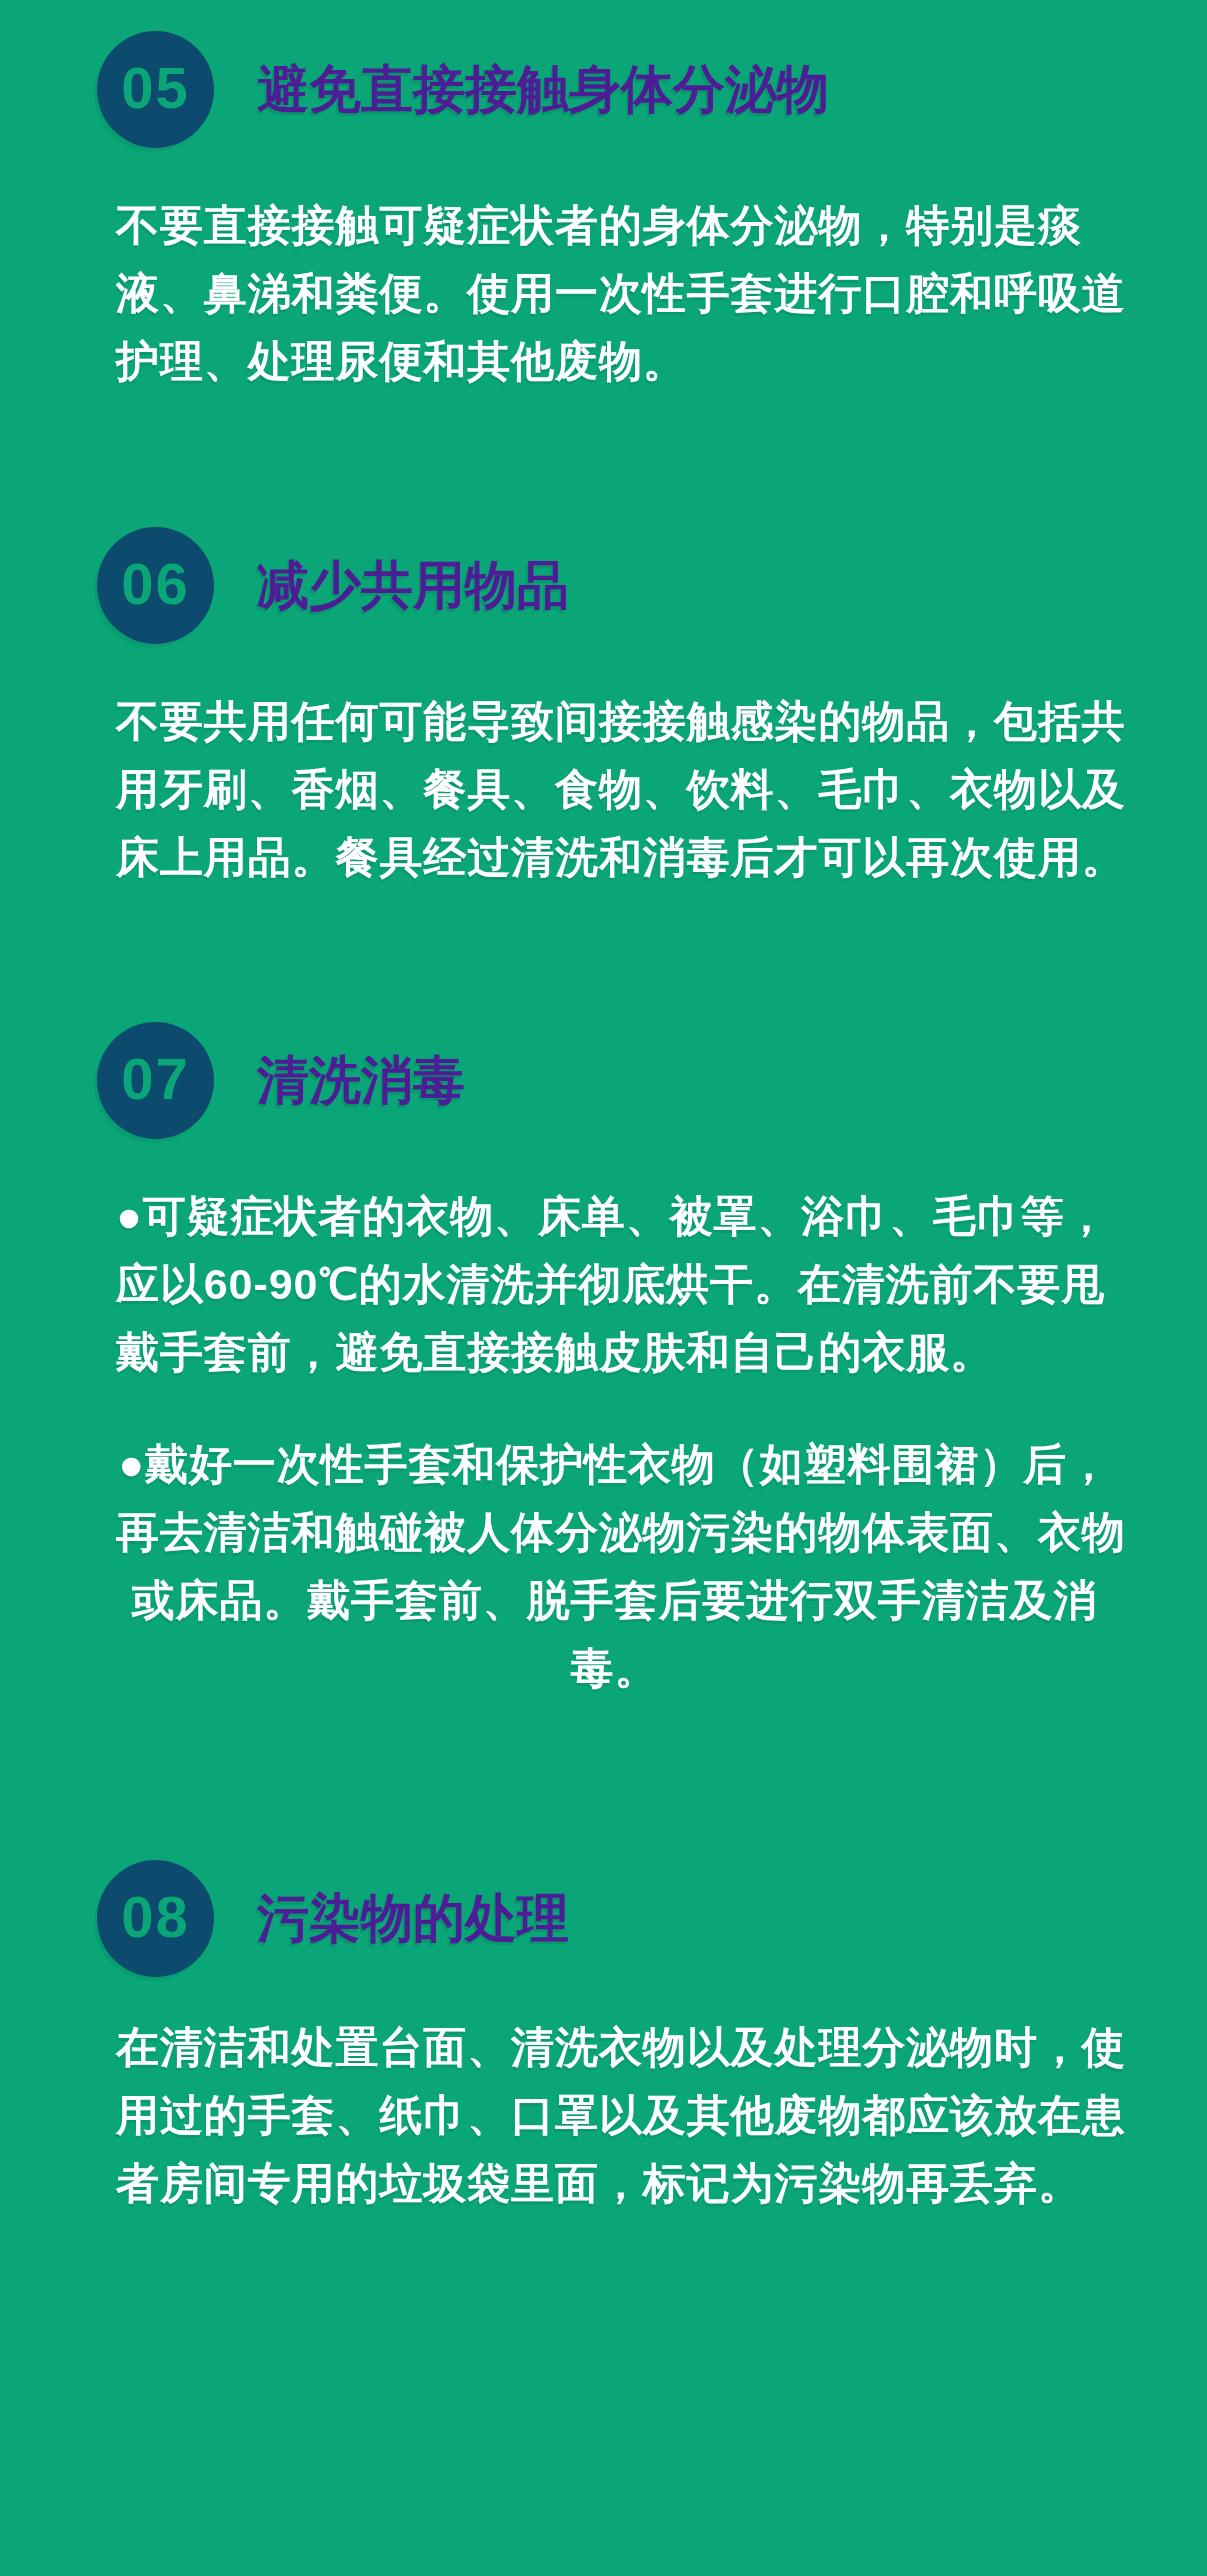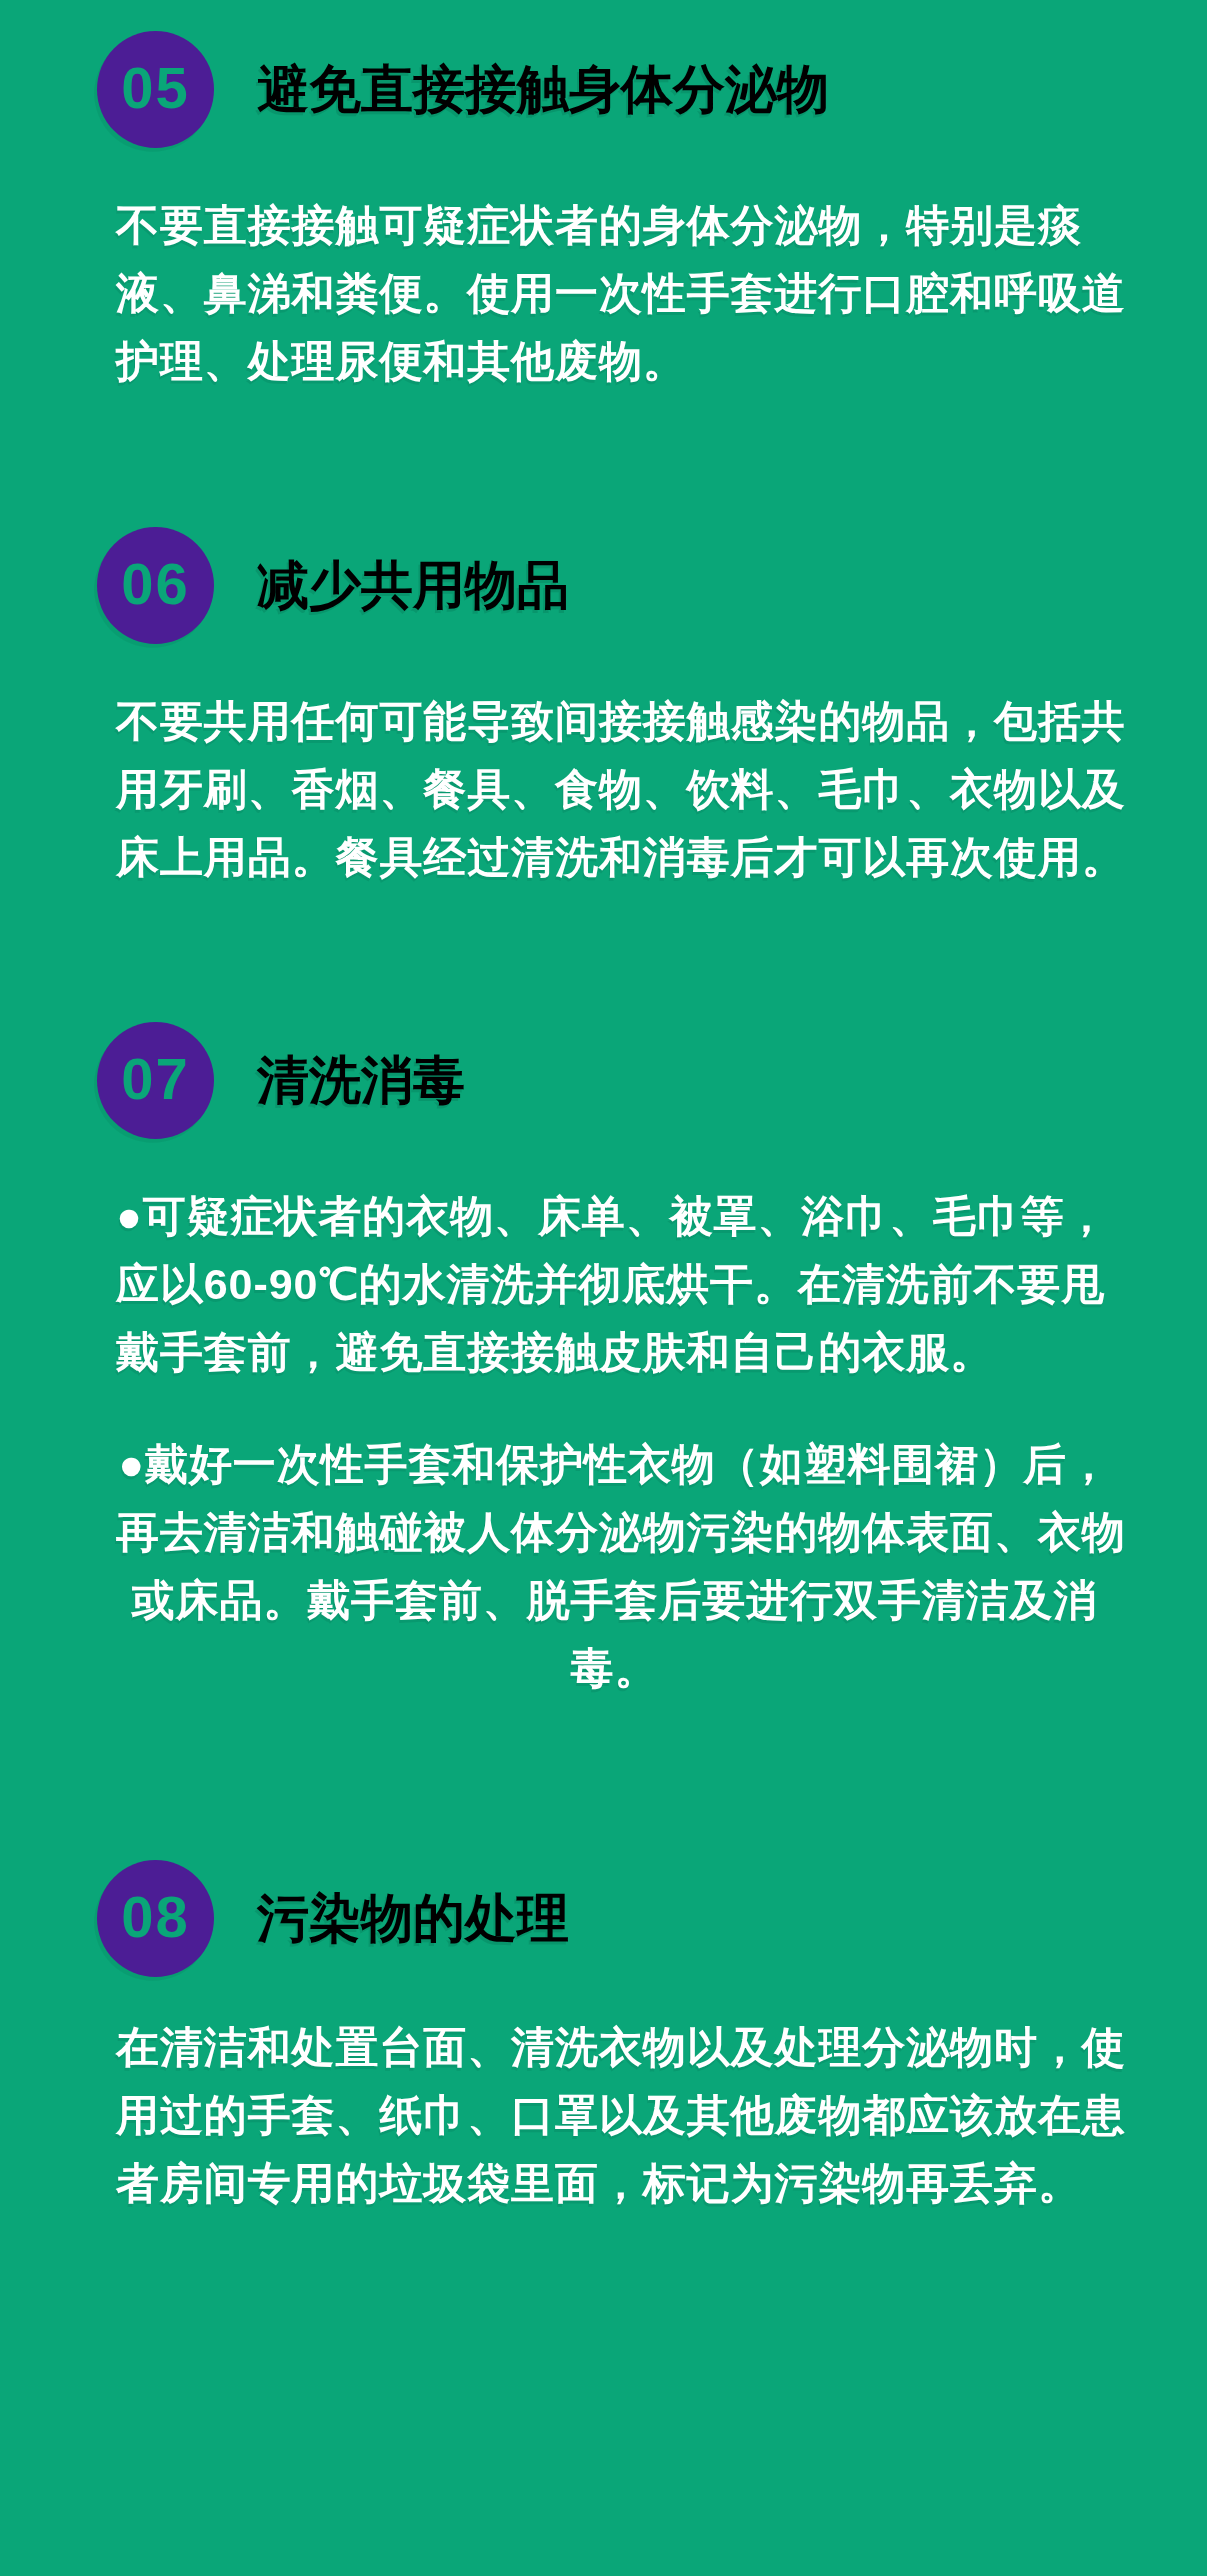--- a/index.html
+++ b/index.html
@@ -24,36 +24,36 @@
   .sec-header {
     display: flex;
     align-items: center;
     margin-left: -19px; 
   }
   .badge {
     flex: 0 0 auto;
     width: 117px;
     height: 117px;
     border-radius: 50%;
-    background: #4c1d95;
+    background: #0c4a6e;
     display: flex;
     align-items: center;
     justify-content: center;
     box-shadow: -2.8px 3.8px 0 rgba(0, 77, 56, 0.10);
   }
   .badge-num {
     color: #0aa678;
     font-size: 58px;
     font-weight: 700;
     letter-spacing: 1.9px;
     transform: translateY(-1.9px);
   }
   .sec-title {
     margin: 0 0 0 43px;
-    color: #000000;
+    color: #4c1d95;
     font-size: 52px;
     font-weight: 700;
     letter-spacing: 0px;
     line-height: 1.1;
     text-shadow: -1.9px 2.8px 0 rgba(0, 77, 56, 0.18);
     white-space: nowrap;
   }
   .sec-body {
     margin-top: 43px;
   }

